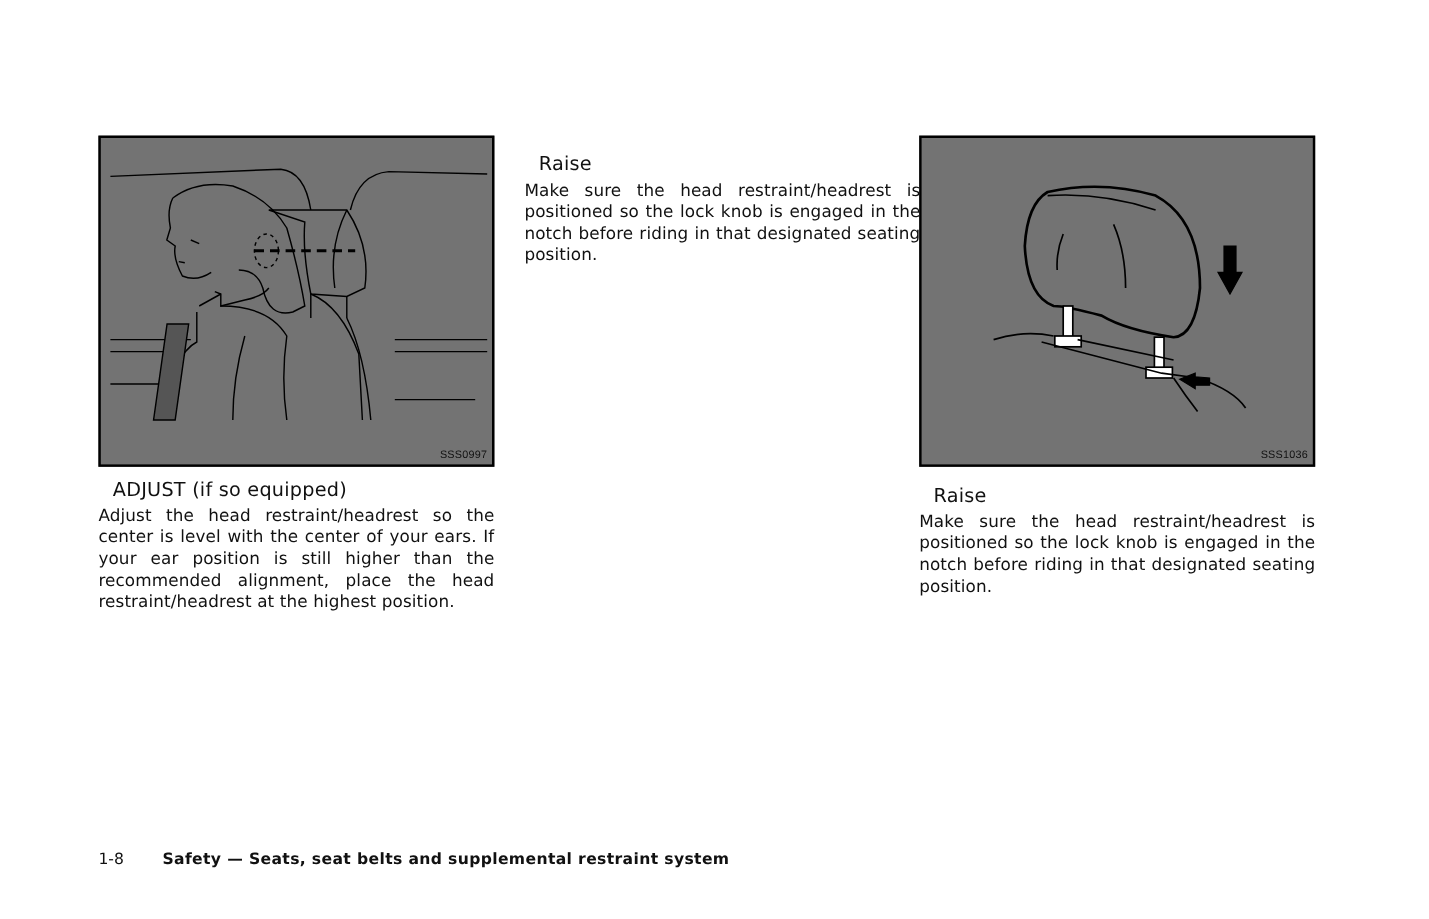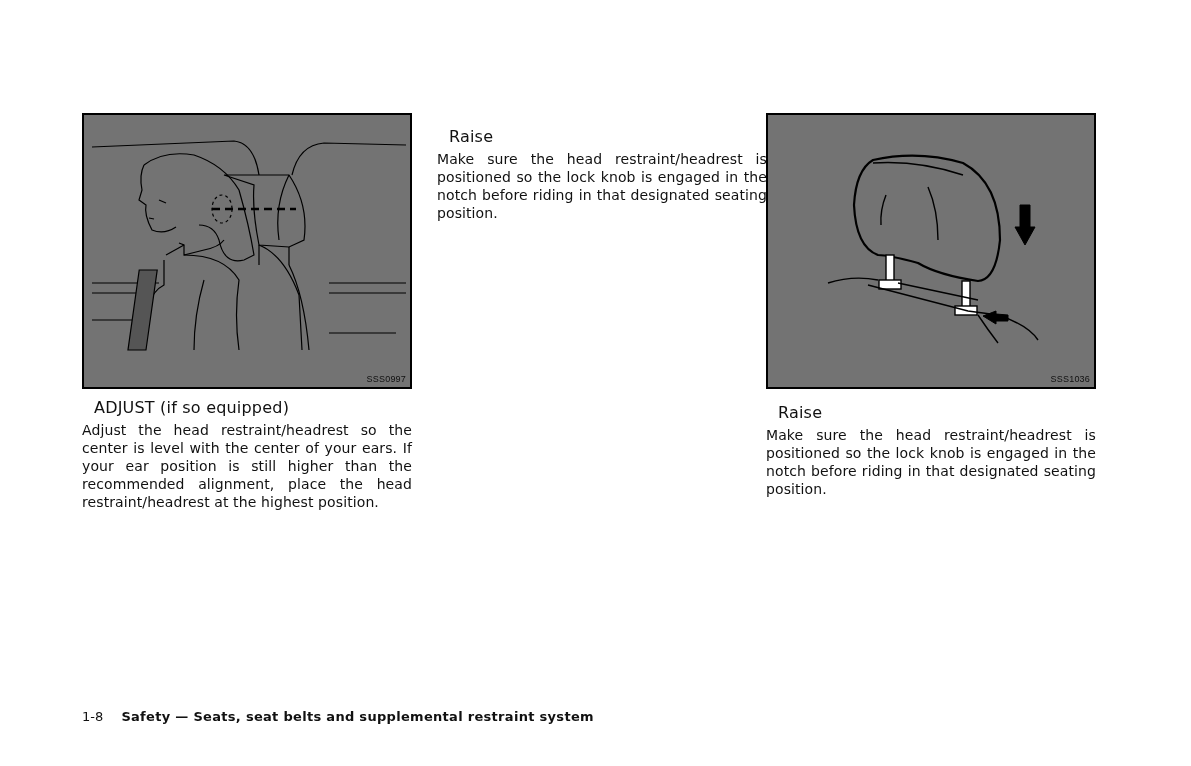--- a/index.html
+++ b/index.html
@@ -8,21 +8,21 @@
   .col1 { left: 82px; }
   .col2 { left: 437px; }
   .col3 { left: 766px; }
   .figure { width: 326px; height: 272px; border: 2px solid #000; position: relative; background: #737373; box-sizing: content-box; }
   .figure svg { position: absolute; left: 0; top: 0; width: 326px; height: 272px; }
   .fig-code { position: absolute; right: 4px; bottom: 3px; font-size: 9px; font-family: "Liberation Sans", sans-serif; letter-spacing: 0.2px; }
   .heading { font-size: 16px; margin: 9px 0 4px 12px; font-weight: normal; letter-spacing: 0.2px; }
   .heading.h2 { margin-top: 14px; }
   .para { font-size: 14px; line-height: 18px; margin: 0 0 4px 0; text-align: justify; letter-spacing: 0.1px; }
   .footer { position: absolute; left: 82px; top: 709px; font-size: 13px; }
-  .footer .page { margin-right: 14px; }
+  .footer .page { margin-right: 28px; }
   .footer .section { font-weight: bold; letter-spacing: 0.3px; }
 </style>
 </head>
 <body>
 
 <div class="col col1">
   <div class="figure">
     <svg viewBox="0 0 326 272" fill="none" stroke="#000" stroke-width="1.2">
       <path d="M8 32 L150 26 Q170 28 175 60"></path>
       <path d="M208 60 Q215 30 240 28 L322 30"></path>

